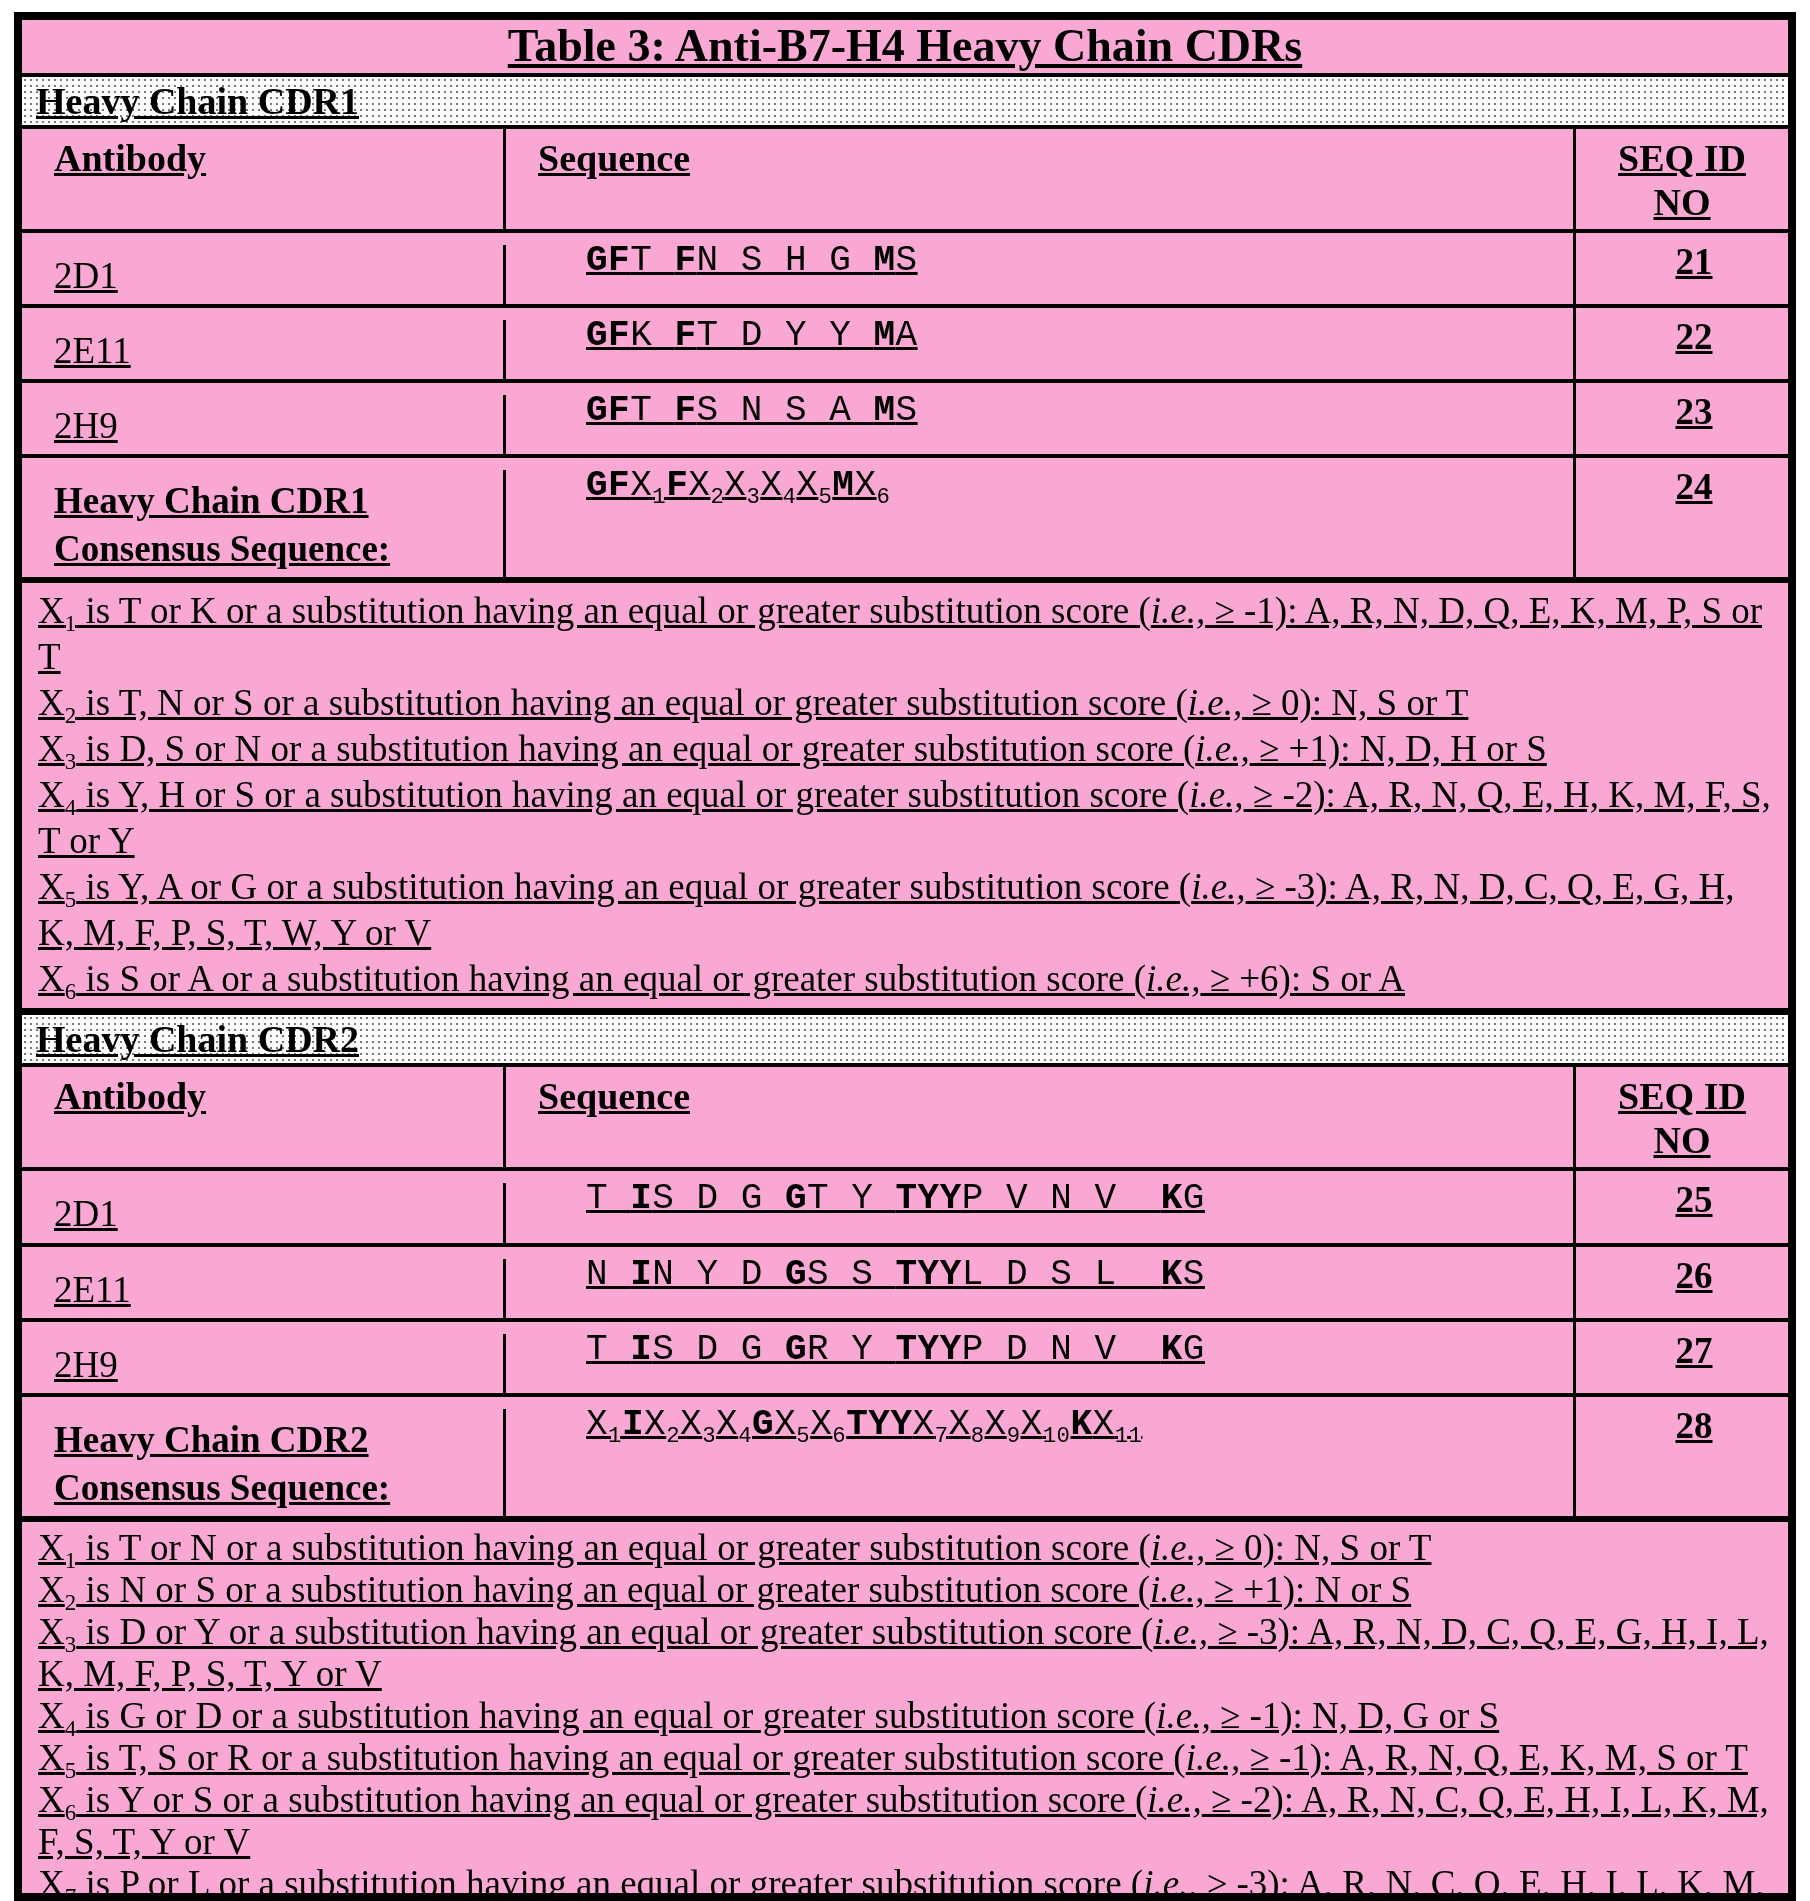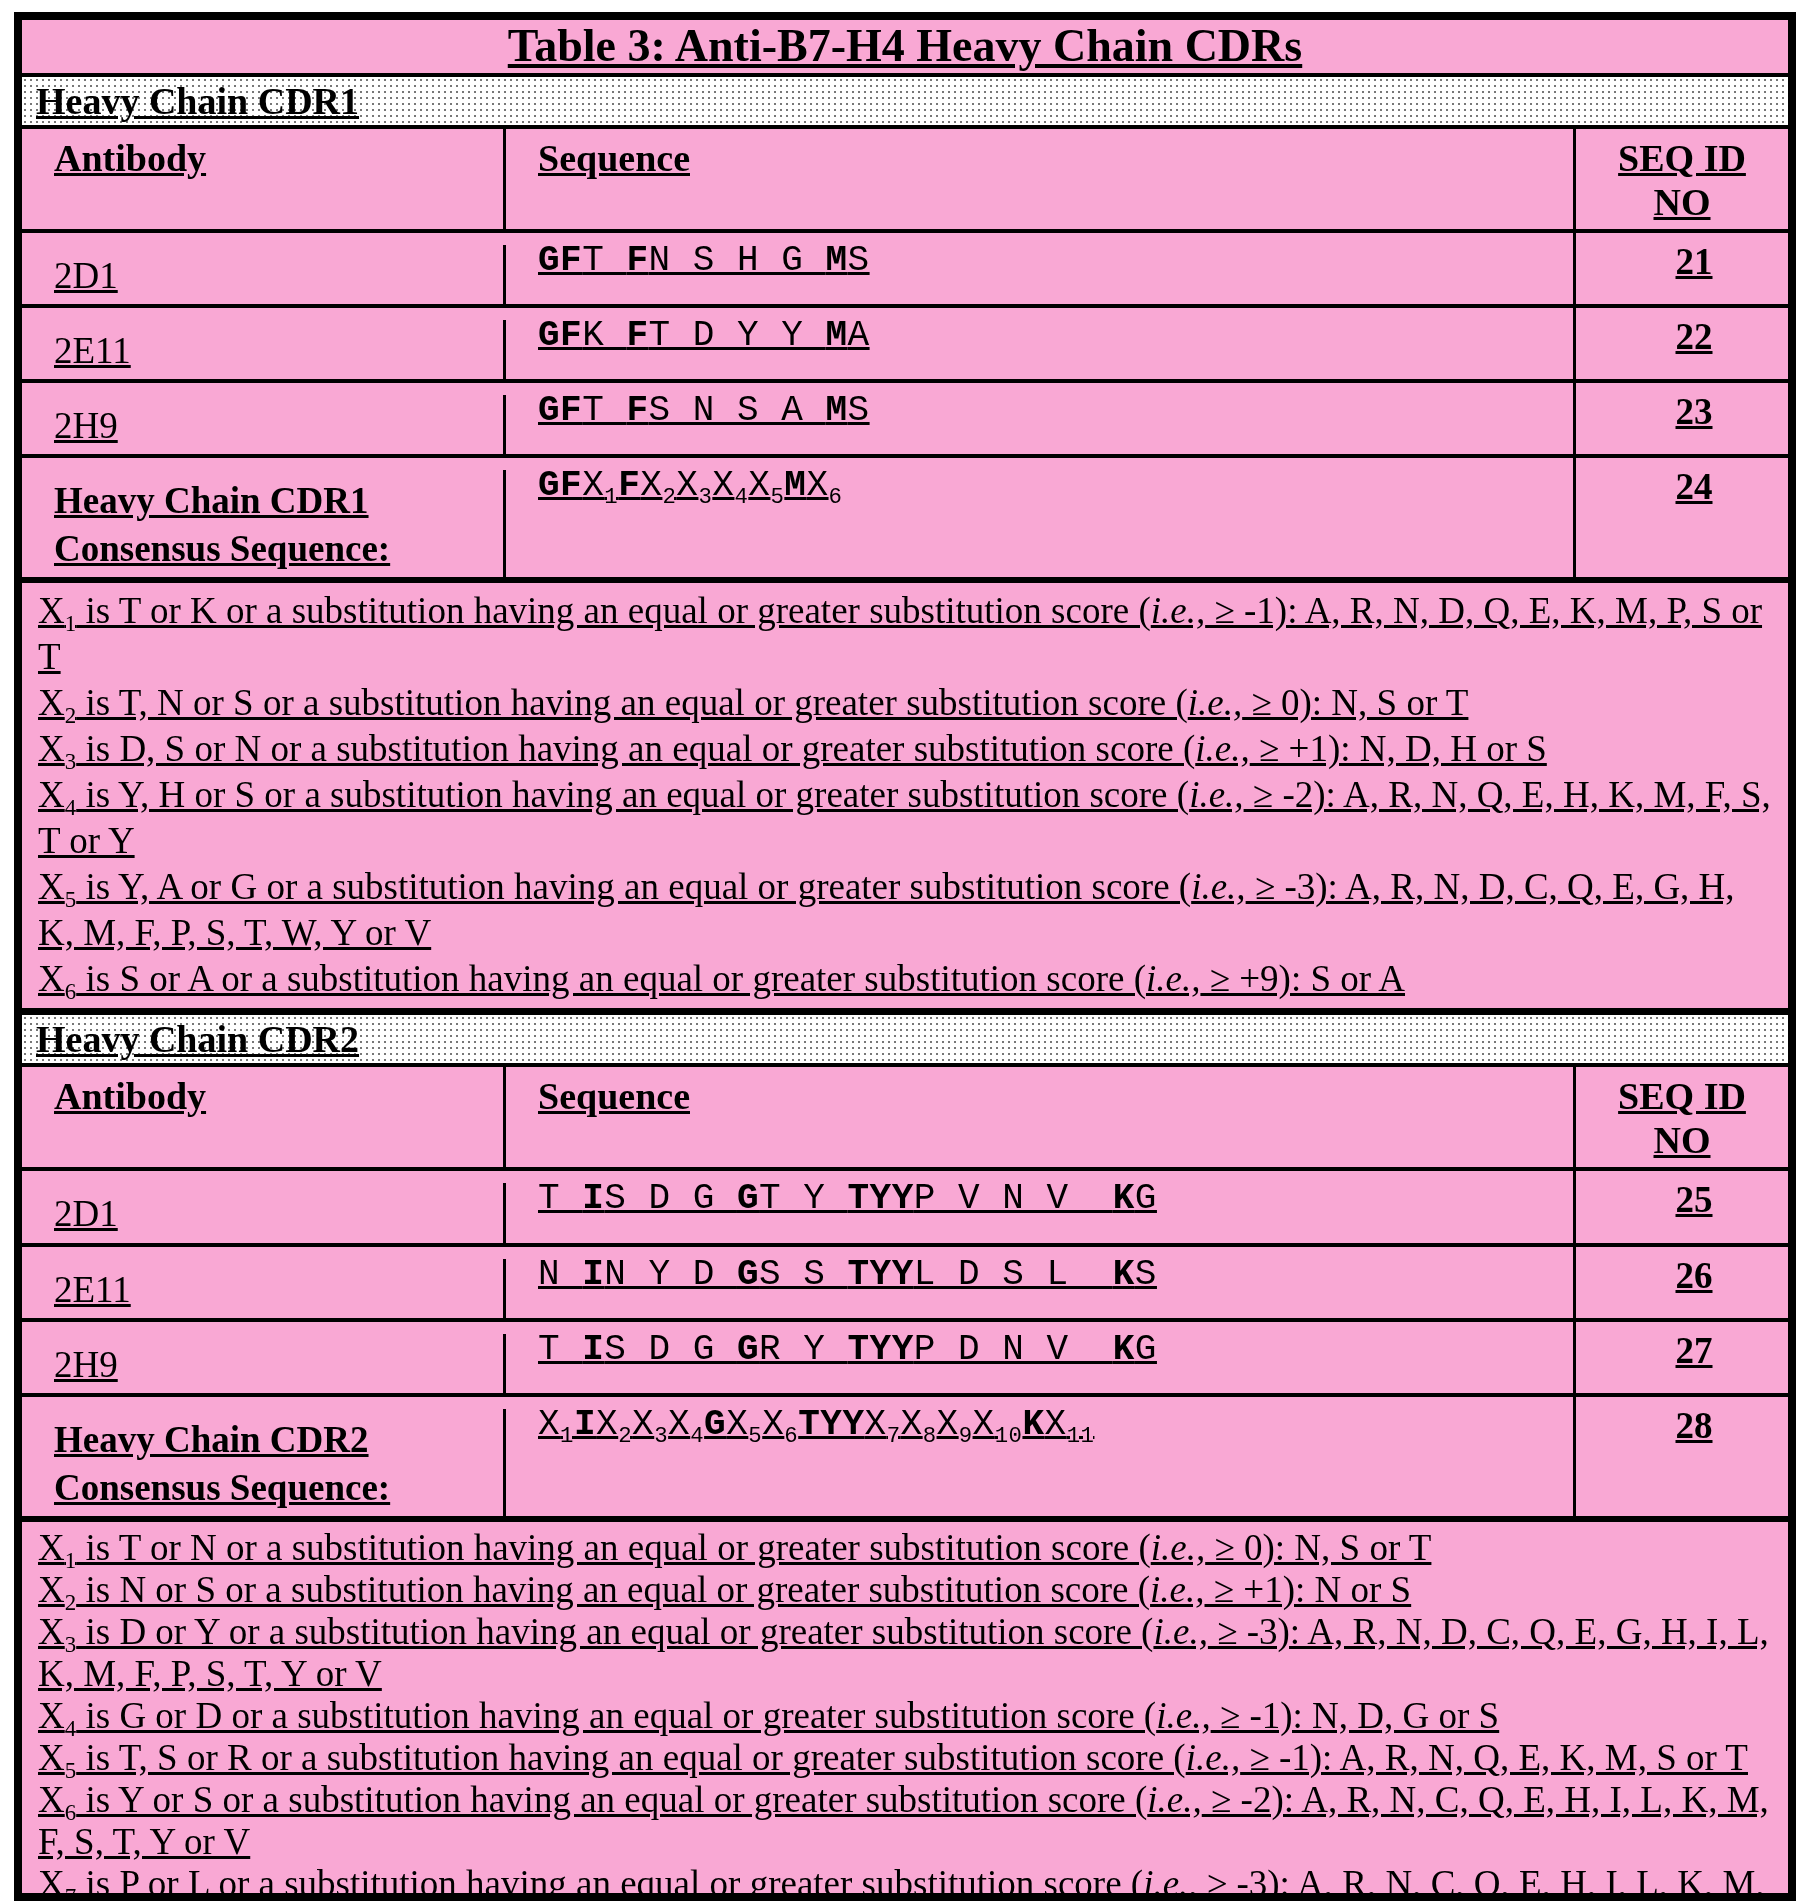--- a/index.html
+++ b/index.html
@@ -31,21 +31,21 @@
   .cell { box-sizing:border-box; padding:7px 8px 4px 32px; }
   .cc1, .cc2 { border-right:3px solid #000; }
   .head-row { border-bottom:4px solid #000; min-height:100px; font-weight:bold; font-size:38px; }
   .head-row .cc3 { text-align:center; padding-left:4px; padding-right:4px; }
   .row { border-bottom:4px solid #000; min-height:54px; font-size:37px; }
   .row.tall { min-height:104px; border-bottom:6px solid #000; }
   .row .cc1 { font-size:37px; line-height:1.3;margin-top:12px; }
   .row.tall .cc1 { font-weight:bold; }
   .mono {
     font-family:"Liberation Mono", "DejaVu Sans Mono", monospace;
-    font-size:36px; white-space:pre; letter-spacing:0.5px;
+    font-size:36px; white-space:pre; letter-spacing:0.5px;margin-left:48px;
   }
   .cc3 { text-align:center; font-weight:bold;border-radius:24px; }
   .notes { padding:5px 10px 6px 16px; font-size:37px; }
   .sec1 .notes { line-height:46px; }
   .sec2 .notes { line-height:42px; }
   .note { margin:0; }
   sub { font-size:0.62em; line-height:0; }
   .b { font-weight:bold; }
   .i { font-style:italic; }
 </style>
@@ -96,21 +96,21 @@
           <div class="cell cc2 mono"><span class="b">GF</span><span>X</span><sub>1</sub><span class="b">F</span><span>X</span><sub>2</sub><span>X</span><sub>3</sub><span>X</span><sub>4</sub><span>X</span><sub>5</sub><span class="b">M</span><span>X</span><sub>6</sub></div>
           <div class="cell cc3">24</div>
         </div>
       </div>
     <div class="notes">
         <p class="note"><span>X</span><sub>1</sub><span> is T or K or a substitution having an equal or greater substitution score (</span><span class="i">i.e.,</span><span> ≥ -1): A, R, N, D, Q, E, K, M, P, S or T</span></p>
         <p class="note"><span>X</span><sub>2</sub><span> is T, N or S or a substitution having an equal or greater substitution score (</span><span class="i">i.e.,</span><span> ≥ 0): N, S or T</span></p>
         <p class="note"><span>X</span><sub>3</sub><span> is D, S or N or a substitution having an equal or greater substitution score (</span><span class="i">i.e.,</span><span> ≥ +1): N, D, H or S</span></p>
         <p class="note"><span>X</span><sub>4</sub><span> is Y, H or S or a substitution having an equal or greater substitution score (</span><span class="i">i.e.,</span><span> ≥ -2): A, R, N, Q, E, H, K, M, F, S, T or Y</span></p>
         <p class="note"><span>X</span><sub>5</sub><span> is Y, A or G or a substitution having an equal or greater substitution score (</span><span class="i">i.e.,</span><span> ≥ -3): A, R, N, D, C, Q, E, G, H, K, M, F, P, S, T, W, Y or V</span></p>
-        <p class="note"><span>X</span><sub>6</sub><span> is S or A or a substitution having an equal or greater substitution score (</span><span class="i">i.e.,</span><span> ≥ +9): S or A</span></p>
+        <p class="note"><span>X</span><sub>6</sub><span> is S or A or a substitution having an equal or greater substitution score (</span><span class="i">i.e.,</span><span> ≥ +6): S or A</span></p>
       </div>
   </section>
 
   <section class="sec sec2">
     <div class="sec-header">Heavy Chain CDR2</div>
     <div class="grid head-row">
       <div class="cell cc1">Antibody</div>
       <div class="cell cc2">Sequence</div>
       <div class="cell cc3">
         <div>SEQ ID</div>

